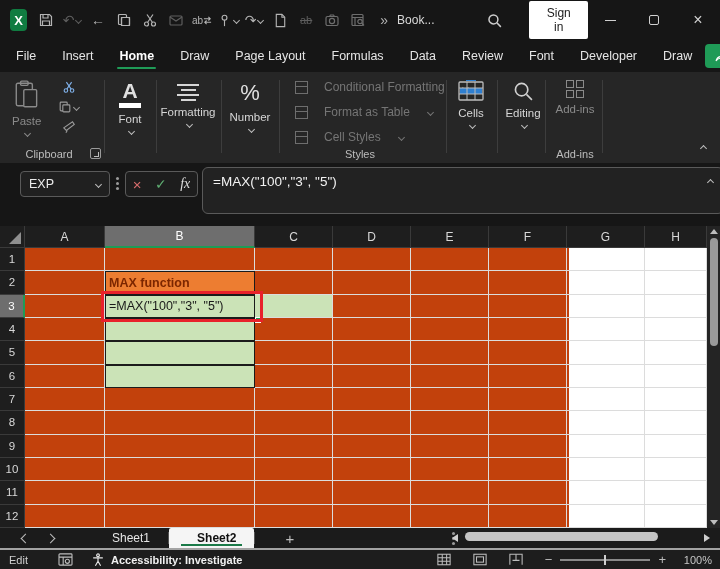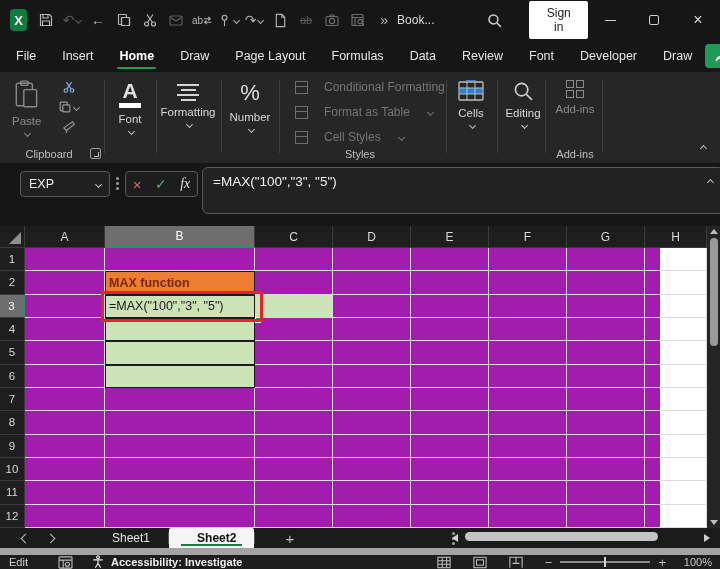--- a/index.html
+++ b/index.html
@@ -70,21 +70,21 @@
   
   .sheet { position:absolute; left:0; top:226px; width:707px; height:302px; background:#fff; }
   .corner { position:absolute; left:0; top:0; width:25px; height:22px; background:#1e1e1e; border-right:1px solid #3a3a3a; border-bottom:1px solid #3a3a3a; }
   .corner .tri { position:absolute; right:3px; bottom:3px; width:0; height:0; border-left:12px solid transparent; border-bottom:12px solid #8f8f8f; }
   .colheads { position:absolute; left:25px; top:0; height:22px; display:flex; }
   .colhead { height:22px; background:#1e1e1e; color:#d8d8d8; font-size:12px; display:flex; align-items:center; justify-content:center; border-right:1px solid #3a3a3a; border-bottom:1px solid #3a3a3a; }
   .colhead.sel { background:#6e6e6e; color:#fff; border-bottom:2px solid var(--green); }
   .rowheads { position:absolute; left:0; top:22px; width:25px; }
   .rowhead { width:25px; background:#1e1e1e; color:#d8d8d8; font-size:11.5px; display:flex; align-items:center; justify-content:center; border-right:1px solid #3a3a3a; border-bottom:1px solid #3a3a3a; }
   .rowhead.sel { background:#6e6e6e; color:#fff; border-right:2px solid var(--green); }
-  .cells { position:absolute; left:25px; top:22px; width:635px; height:280px; display:grid; background:#a21caf; }
+  .cells { position:absolute; left:25px; top:22px; width:544px; height:280px; display:grid; background:#c2410c; }
   .cell { border-right:1px solid #dcdcdc; border-bottom:1px solid #dcdcdc; font-size:12.5px; color:#1a1a1a; display:flex; align-items:center; padding-left:3px; white-space:nowrap; overflow:visible; }
   .annotation { position:absolute; left:101px; top:65px; width:162px; height:31px; border:3px solid #E8212B; pointer-events:none; }
   .fillhandle { position:absolute; left:255px; top:91px; width:6px; height:6px; background:var(--green); border:1px solid #fff; }
 
   
   .vscroll { position:absolute; left:707px; top:226px; width:13px; height:302px; background:#242424; }
   .vthumb { position:absolute; left:2.5px; top:12px; width:8px; height:108px; background:#9a9a9a; border-radius:4px; }
   .tri-up { position:absolute; left:3px; top:3px; width:0; height:0; border-left:4px solid transparent; border-right:4px solid transparent; border-bottom:5px solid #bdbdbd; }
   .tri-dn { position:absolute; left:3px; bottom:3px; width:0; height:0; border-left:4px solid transparent; border-right:4px solid transparent; border-top:5px solid #bdbdbd; }
 
@@ -99,21 +99,21 @@
   .stab.active { background:#f5f5f5; color:#111; font-weight:bold; border-radius:2px 2px 0 0; position:relative;padding-left:28px; }
   .stab.active::after { content:""; position:absolute; left:12px; right:12px; bottom:2px; height:2px; background:#1a7a48; }
   .addsheet { color:#bdbdbd; font-size:15px; margin-left:30px; }
   .hdots { position:relative; width:3px; height:3px; background:#9a9a9a; border-radius:50%; box-shadow:0 -5px 0 #9a9a9a, 0 5px 0 #9a9a9a; margin-left:158px; }
   .hscroll { position:absolute; left:452px; top:531px; width:258px; height:14px; }
   .htri-l { position:absolute; left:0; top:3px; width:0; height:0; border-top:4px solid transparent; border-bottom:4px solid transparent; border-right:6px solid #cfcfcf; }
   .htri-r { position:absolute; right:0; top:3px; width:0; height:0; border-top:4px solid transparent; border-bottom:4px solid transparent; border-left:6px solid #cfcfcf; }
   .hthumb { position:absolute; left:13px; top:1px; width:193px; height:9px; background:#c4c4c4; border-radius:5px; }
 
   
-  .statusbar { position:absolute; left:0; top:548px; width:720px; height:21px; background:#1d1d1d; border-top:7px solid #a3a3a3; display:flex; align-items:center; font-size:11px; color:#cfcfcf; }
+  .statusbar { position:absolute; left:0; top:548px; width:720px; height:21px; background:#1d1d1d; border-top:2px solid #a3a3a3; display:flex; align-items:center; font-size:11px; color:#cfcfcf; }
   .sb-mode { margin-left:9px; }
   .sb-ico { display:flex; align-items:center; color:#bdbdbd; }
   .sb-acc { font-weight:bold; color:#f0f0f0; margin-left:6px; }
   .sb-right { margin-left:auto; display:flex; align-items:center; gap:0; }
   .viewico { margin-right:22px; color:#bdbdbd; display:flex; }
   .zoomline { width:90px; height:2px; background:#8a8a8a; margin:0 8px; position:relative; }
   .zoomline .zt { position:absolute; left:44px; top:-4px; width:2px; height:10px; background:#cfcfcf; }
   .zsym { color:#bdbdbd; font-size:13px; }
   .sb-zoom { width:46px; text-align:right; margin-right:8px; color:#c4c4c4; }
   svg { display:block; }

